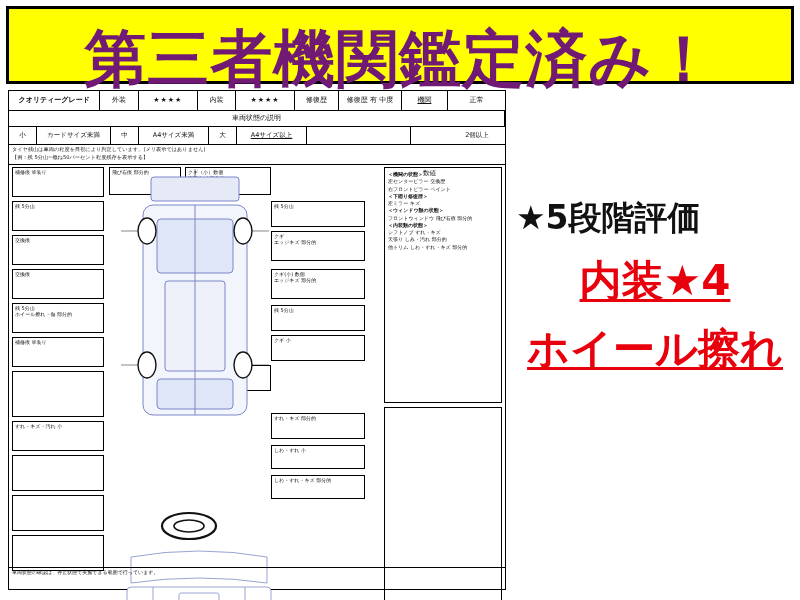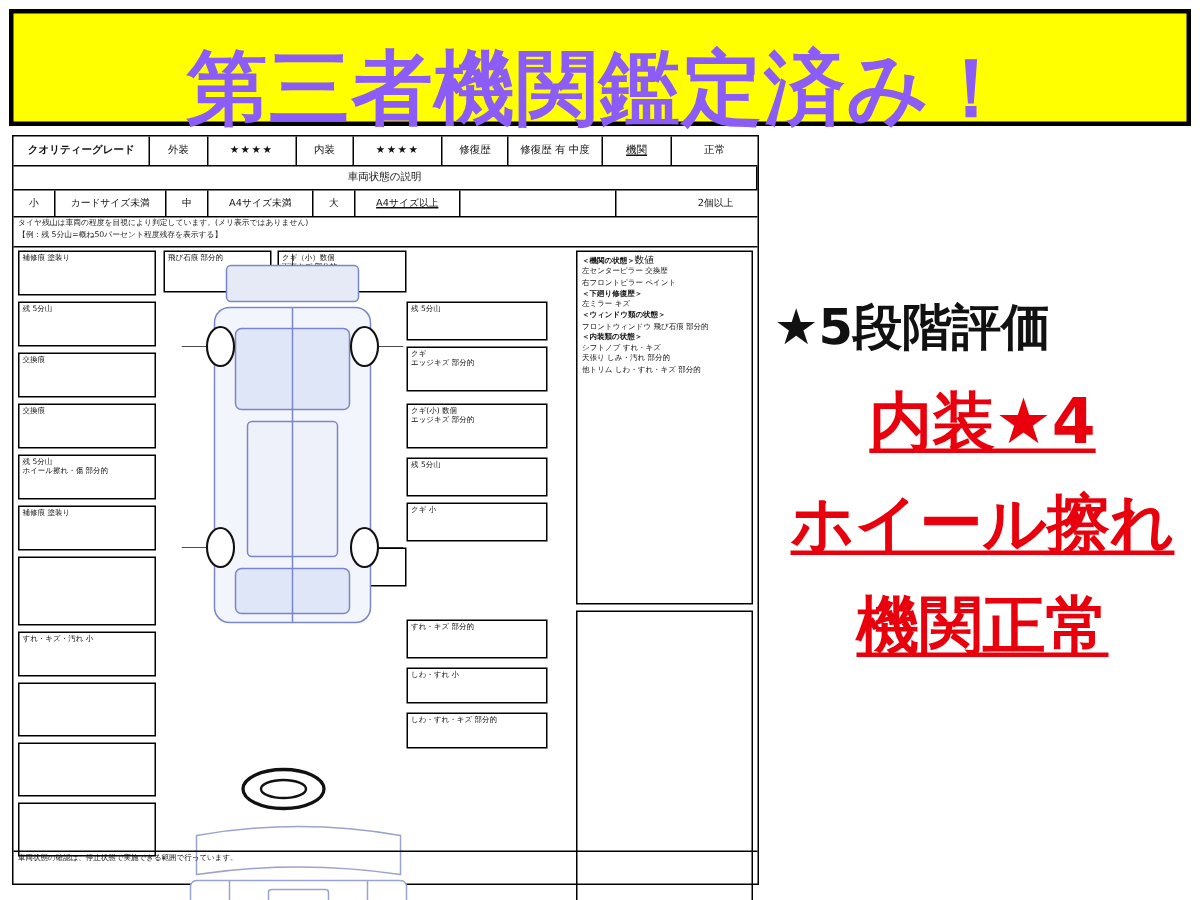--- a/index.html
+++ b/index.html
@@ -12,22 +12,22 @@
   .page{position:relative;width:800px;height:600px;}
 
   
   .banner{
     position:absolute;left:6px;top:6px;width:788px;height:78px;
     background:#ffff00;border:3px solid #000;
     display:flex;align-items:center;justify-content:center;
     box-sizing:border-box;
   }
   .banner-text{
-    font-size:54px;font-weight:bold;letter-spacing:1px;
-    color:#8b5cf6;white-space:nowrap;
+    font-size:62px;font-weight:bold;letter-spacing:1px;
+    color:#701a75;white-space:nowrap;
     font-family:"DejaVu Sans","Liberation Sans",sans-serif;
     margin-top:28px;
   }
 
   
   .sheet{
     position:absolute;left:8px;top:90px;width:498px;height:500px;
     background:#fff;border:1px solid #000;box-sizing:border-box;
     font-size:6px;line-height:1.15;
   }
@@ -271,16 +271,15 @@
       <div class="right-tall"></div>
 
       <div class="foot-note">車両状態の確認は、停止状態で実施できる範囲で行っています。</div>
     </div>
   </div>
 
   <div class="rating">
     <div class="r-title">★5段階評価</div>
     <div class="r-line">内装★4</div>
     <div class="r-line">ホイール擦れ</div>
-    <div class="r-line">機関正常</div>
   </div>
 
 </div>
 
 </body></html>

